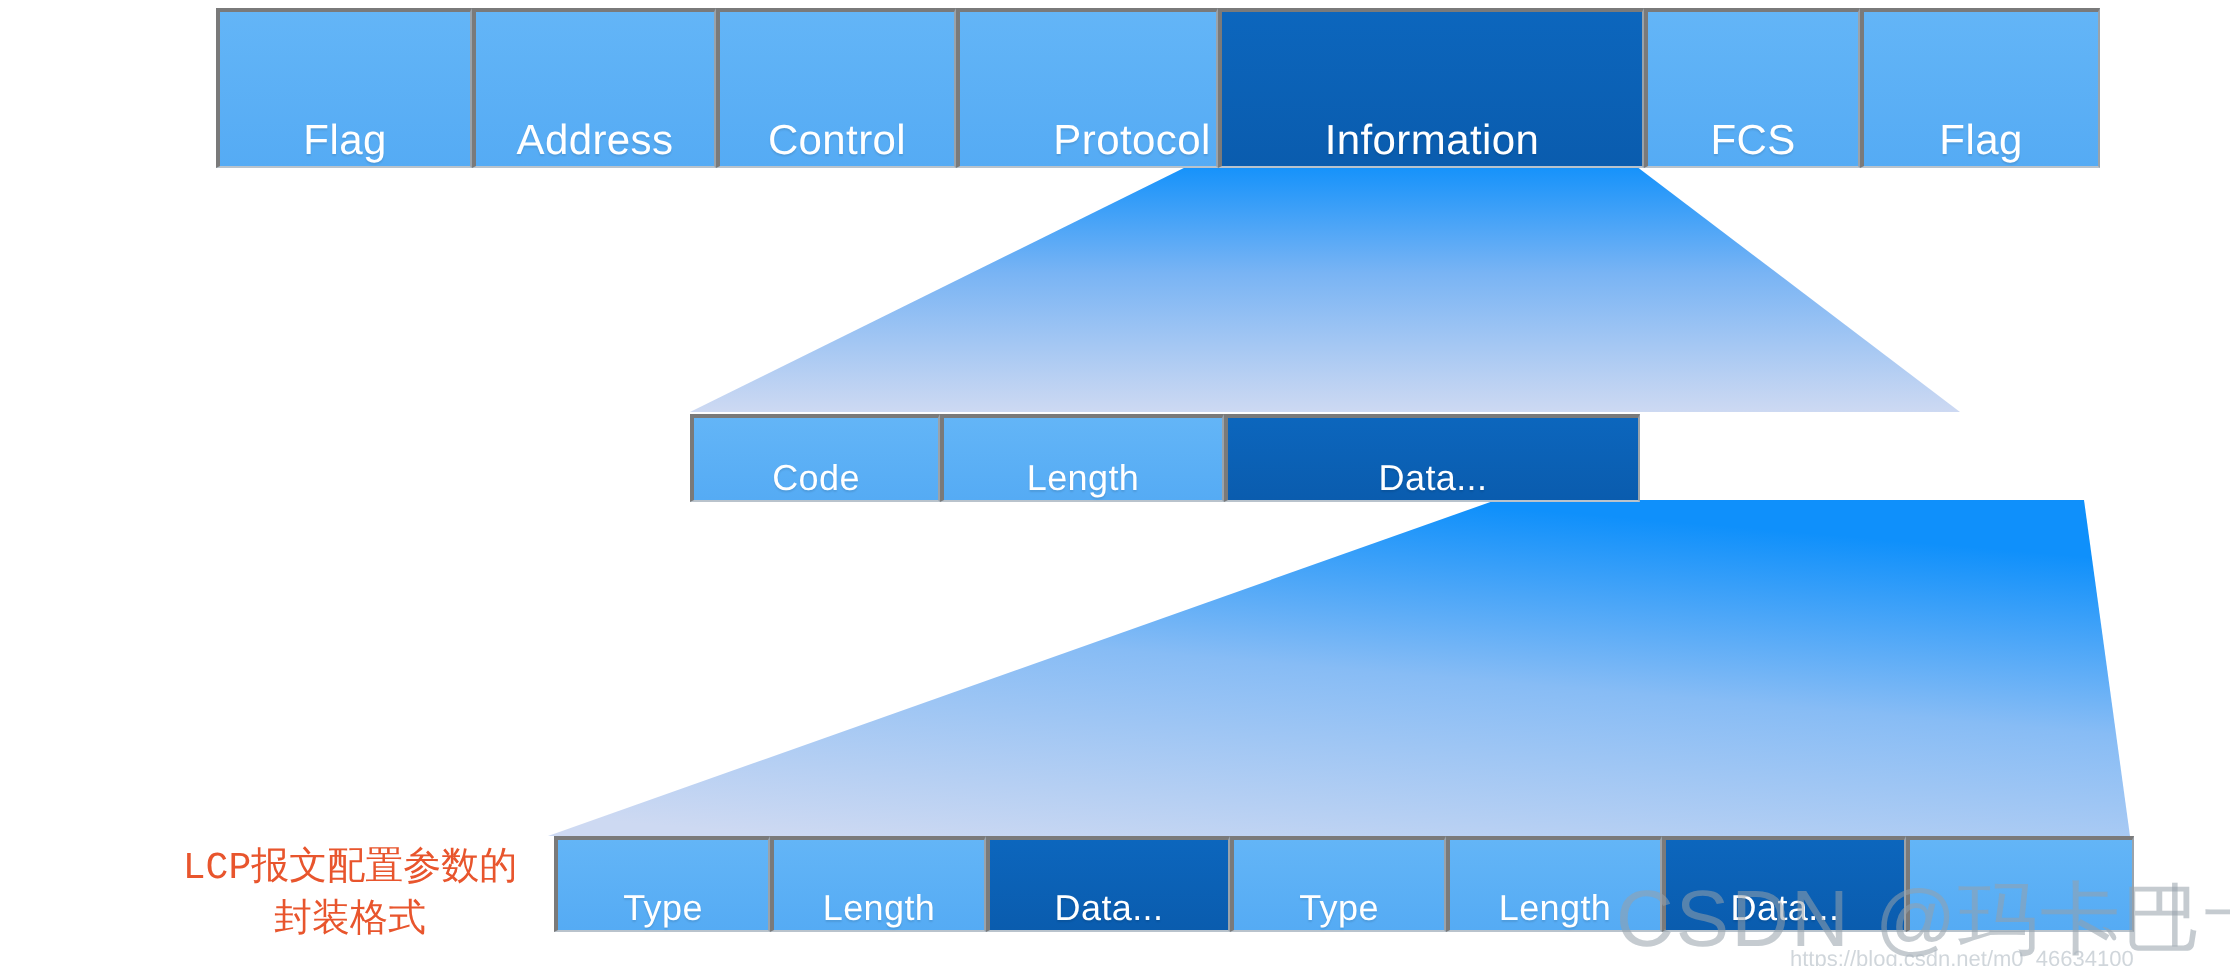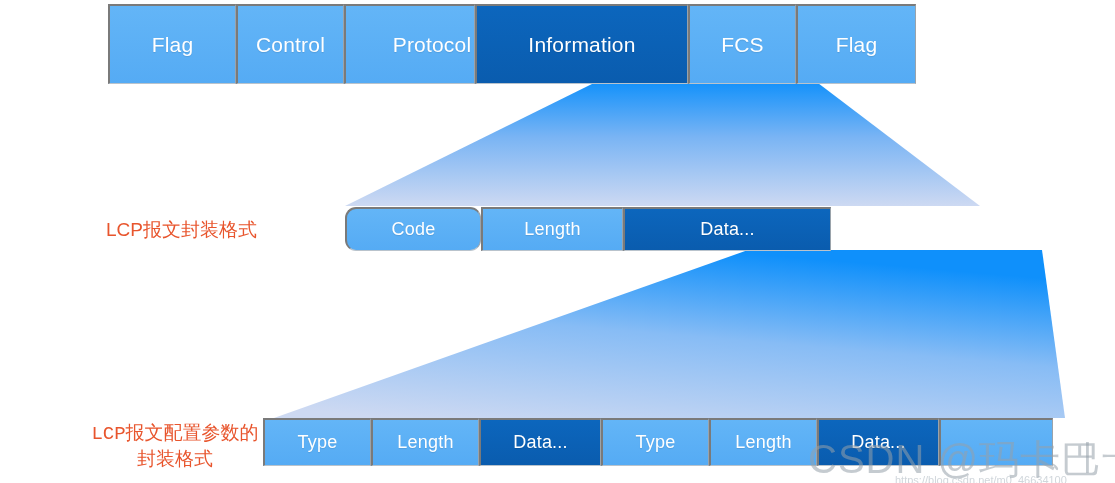--- a/index.html
+++ b/index.html
@@ -21,21 +21,21 @@
   
   .frame-row {
     position: absolute;
     display: flex;
     box-sizing: border-box;
   }
   .cell {
     position: relative;
     box-sizing: border-box;
     display: flex;
-    align-items: center;
+    align-items: flex-end;
     justify-content: center;
     color: #ffffff;
     letter-spacing: 0.2px;
     border-top: 2px solid #7a7a7a;
     border-left: 2px solid #7a7a7a;
     border-right: 1px solid #9aa3ab;
     border-bottom: 1px solid #b9c3cc;
     background: #5bb0f6;
     text-shadow: 0 1px 1px rgba(0,0,0,0.10);
     white-space: nowrap;
@@ -109,50 +109,53 @@
         <stop offset="100%" stop-color="#cdd9f2"></stop>
       </linearGradient>
     </defs>
     <polygon points="478,0 772,0 795,168 4,168" fill="url(#grad2)"></polygon>
   </svg>
 
   <div class="frame-row row-top" style="left:108px; top:4px; height:80px;">
     <div class="cell light" style="width:128px;">
         <span>Flag</span>
       </div>
-    <div class="cell light" style="width:108px;">
+    <div class="cell light" style="width:122px;">
+        <span>Address</span>
+      </div>
+    <div class="cell light" style="width:120px;">
         <span>Control</span>
       </div>
     <div class="cell light" style="width:131px;padding-left:44px;">
         <span>Protocol</span>
       </div>
     <div class="cell dark" style="width:213px;">
         <span>Information</span>
       </div>
     <div class="cell light" style="width:108px;">
         <span>FCS</span>
       </div>
     <div class="cell light" style="width:120px;">
         <span>Flag</span>
       </div>
   </div>
 
   <div class="frame-row row-mid" style="left:345px; top:207px; height:44px;">
-    <div class="cell light" style="width:136px;border-radius:11px;">
+    <div class="cell light" style="width:125px;">
         <span>Code</span>
       </div>
     <div class="cell light" style="width:142px;">
         <span>Length</span>
       </div>
     <div class="cell dark" style="width:208px;">
         <span>Data...</span>
       </div>
   </div>
 
-  <div class="frame-row row-bot" style="left:263px; top:418px; height:48px;">
+  <div class="frame-row row-bot" style="left:277px; top:418px; height:48px;">
     <div class="cell light" style="width:108px;">
         <span>Type</span>
       </div>
     <div class="cell light" style="width:108px;">
         <span>Length</span>
       </div>
     <div class="cell dark" style="width:122px;">
         <span>Data...</span>
       </div>
     <div class="cell light" style="width:108px;">
@@ -162,21 +165,20 @@
         <span>Length</span>
       </div>
     <div class="cell dark" style="width:122px;">
         <span>Data...</span>
       </div>
     <div class="cell light blank" style="width:114px;">
         <span></span>
       </div>
   </div>
 
-  <div class="side-label single" style="left:106px; top:217px; width:200px;">LCP报文封装格式</div>
 
   <div class="side-label" style="left:70px; top:421px; width:210px;font-family:Liberation Mono, monospace;">LCP报文配置参数的
 封装格式</div>
 
   <div class="watermark" style="left:808px; top:432px;">CSDN @玛卡巴卡</div>
   <div class="watermark" style="left:1048px; top:432px; font-size:34px;">、|</div>
   <div class="watermark-sub" style="left:895px; top:474px;">https://blog.csdn.net/m0_46634100</div>
 
 </div>
 

